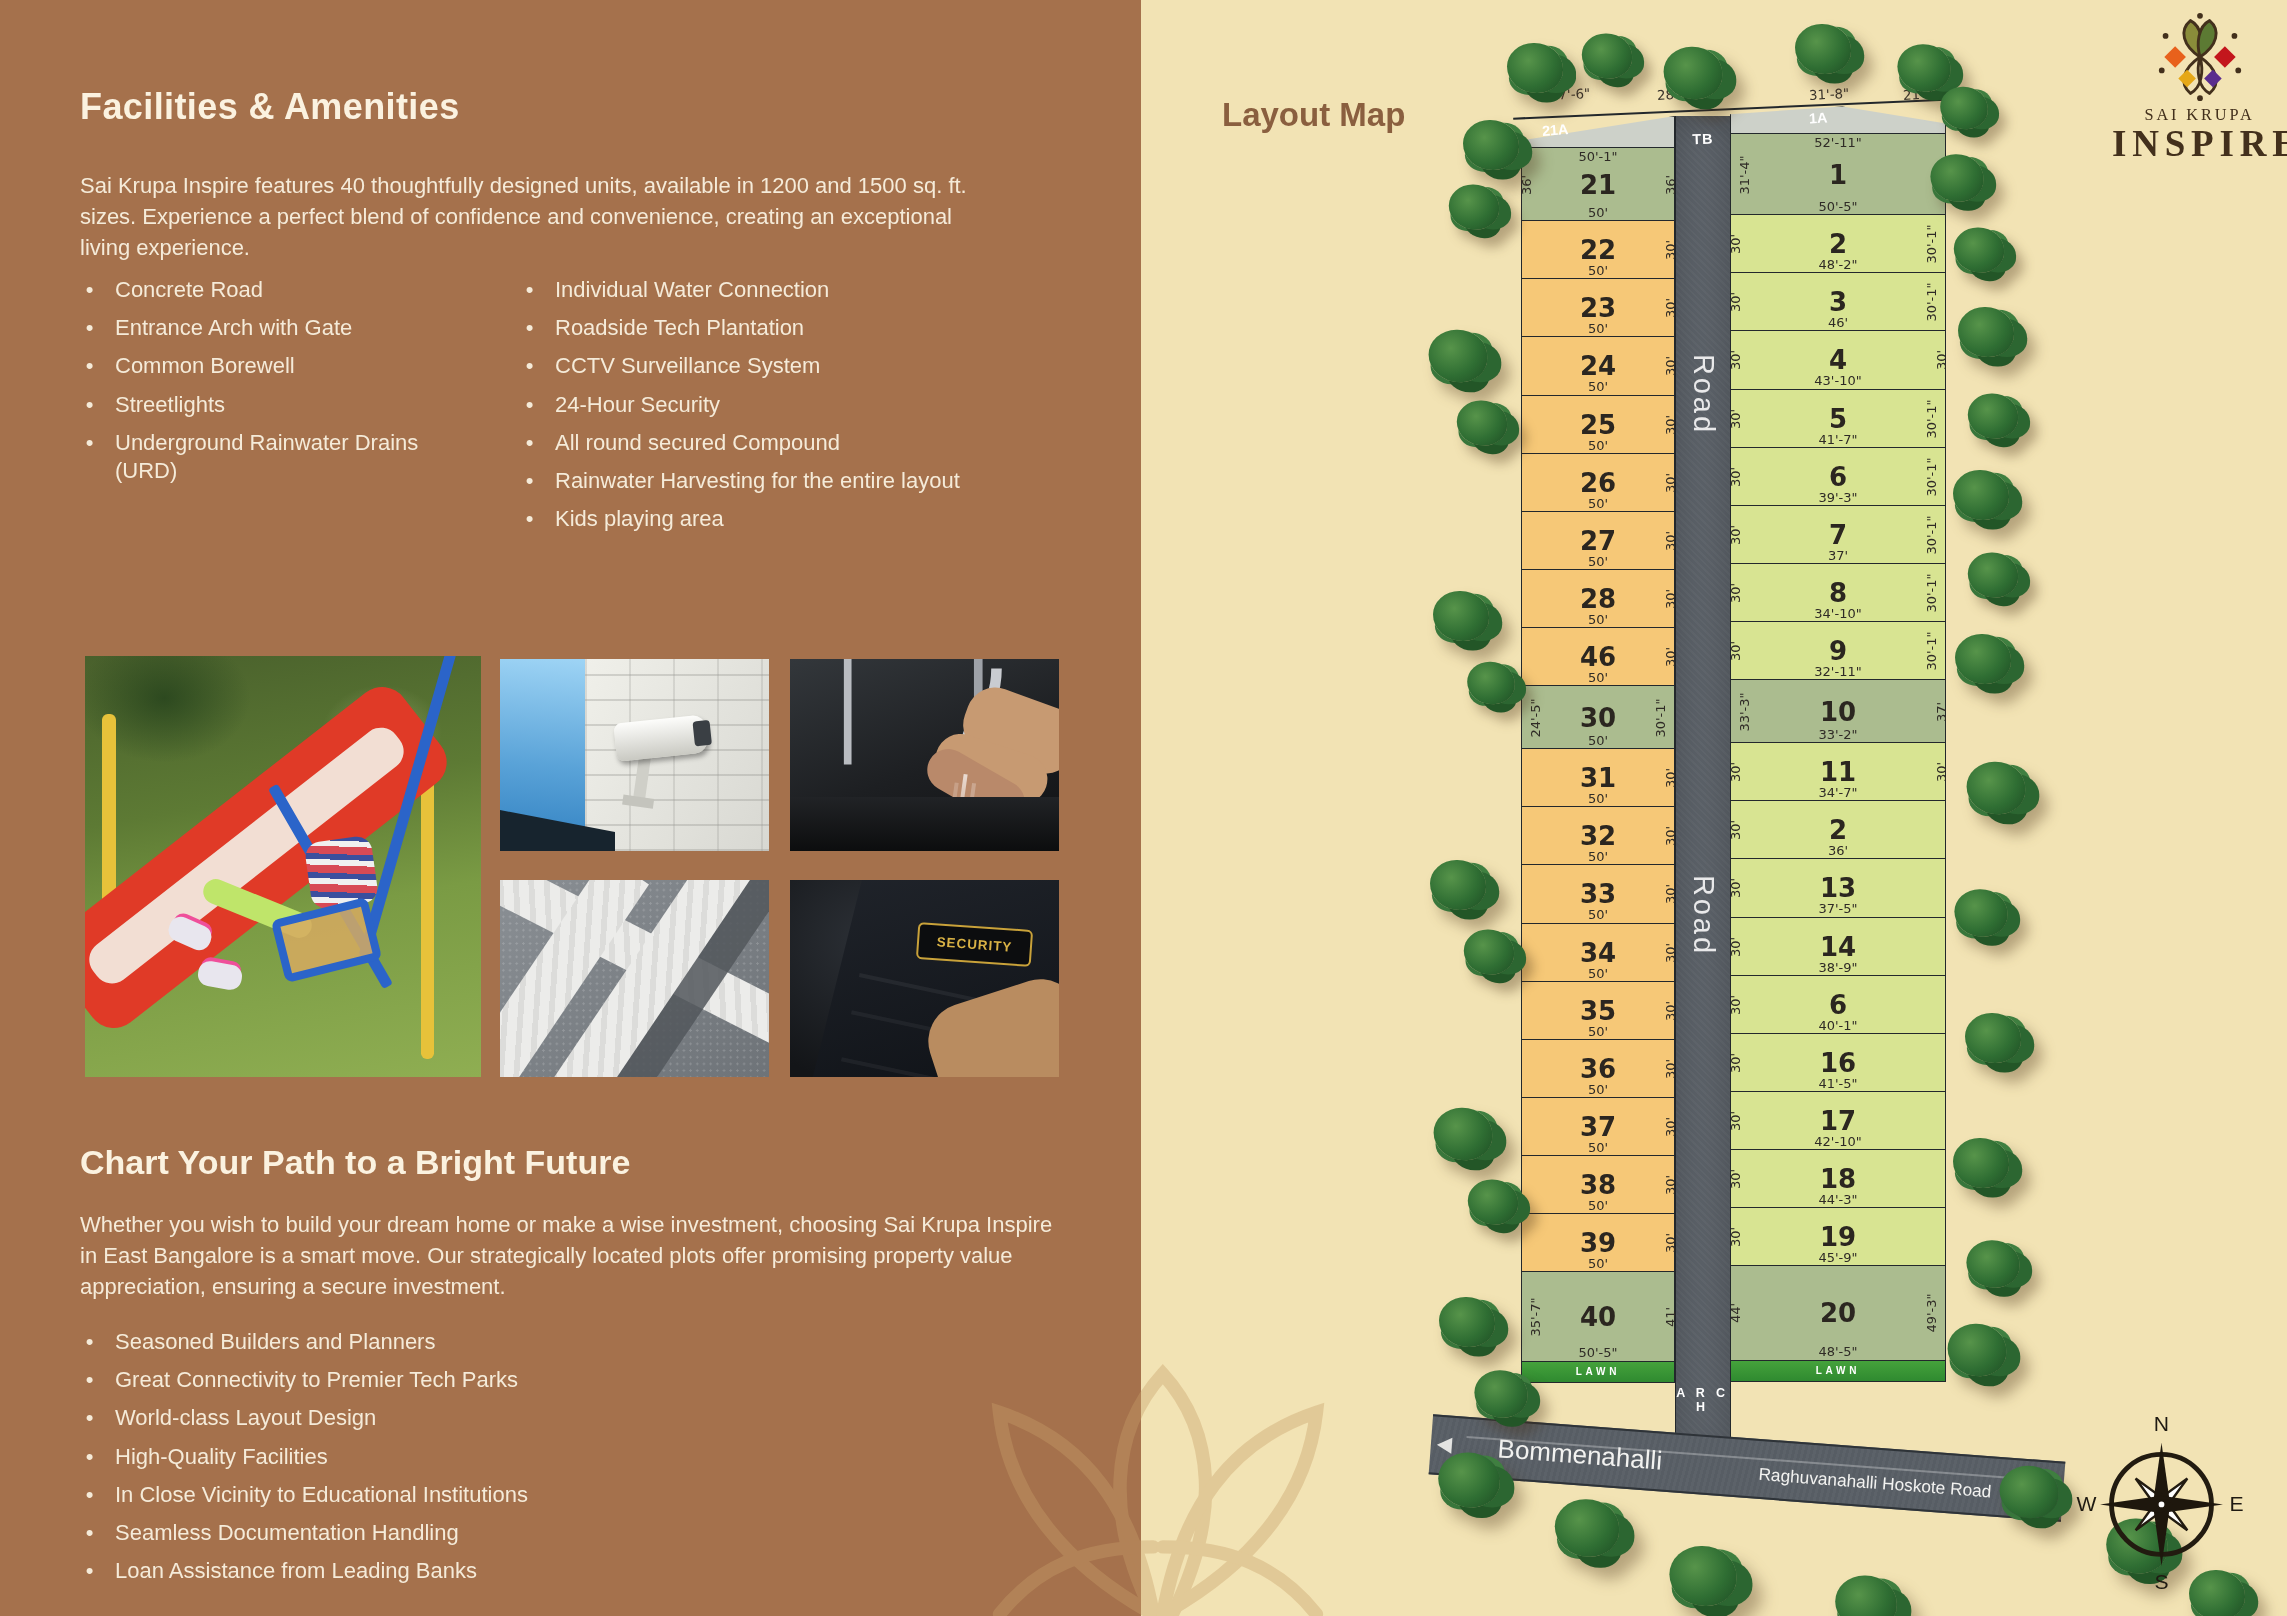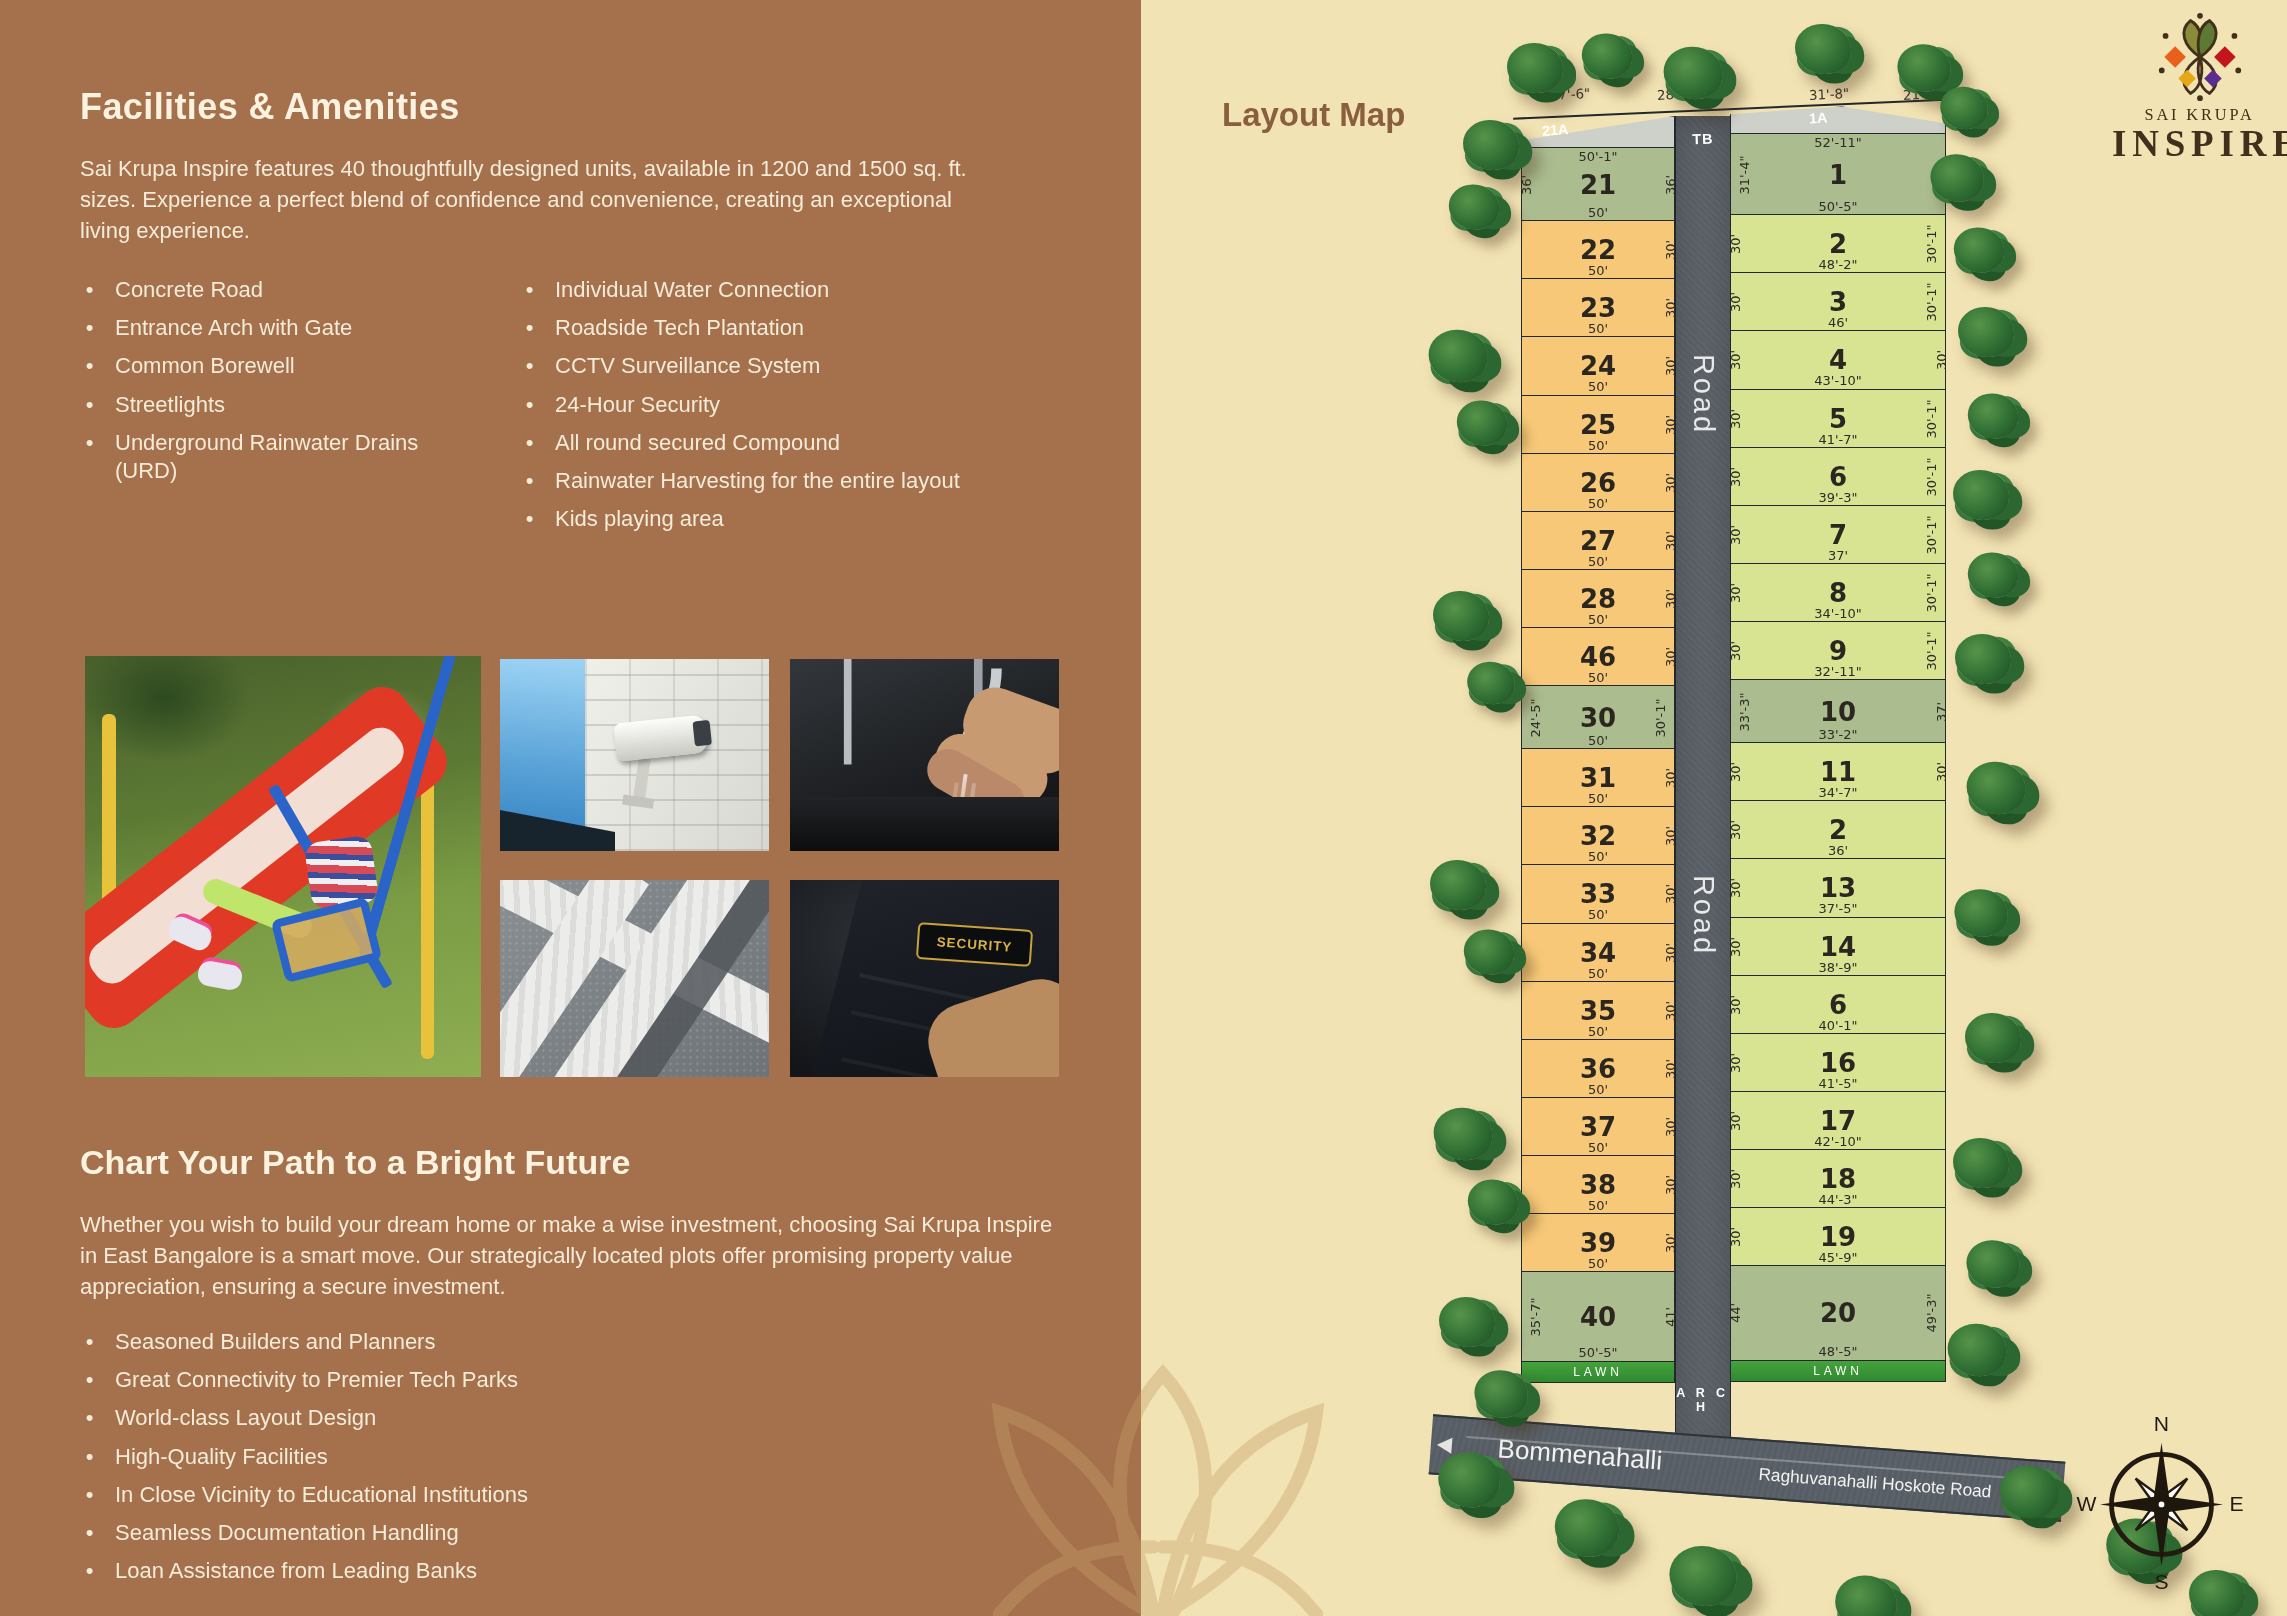--- a/index.html
+++ b/index.html
@@ -6,21 +6,21 @@
   body{width:2287px;height:1617px;position:relative;overflow:hidden;
        font-family:"Liberation Sans",sans-serif;background:#F2E3B4}
 
   .panel-left{position:absolute;left:0;top:0;width:1141px;height:1617px;background:#A5714C;z-index:0}
   .panel-right{position:absolute;left:1141px;top:0;width:1146px;height:1617px;background:#F2E3B4;z-index:0}
 
   .watermark{position:absolute;left:865px;top:1230px;z-index:1;opacity:.38}
 
   
   .h1{position:absolute;left:80px;top:86px;font-size:36px;font-weight:bold;color:#FBF2E0;letter-spacing:0.4px;z-index:2}
-  .intro1{position:absolute;left:80px;top:153px;width:922px;font-size:22px;line-height:1.42;color:#F5EBD9;z-index:2}
+  .intro1{position:absolute;left:80px;top:170px;width:922px;font-size:22px;line-height:1.42;color:#F5EBD9;z-index:2}
   .cols{position:absolute;left:80px;top:276px;display:flex;gap:63px;z-index:2}
   .colA{width:377px}.colB{width:442px}
   ul.blist{list-style:none;margin:0;padding:0;font-size:22px;color:#F5EBD9;line-height:1.3}
   .blist li{position:relative;padding-left:35px;margin-bottom:9.6px}
   .blist li::before{content:"\2022";position:absolute;left:5.8px;top:0}
 
   .h2{position:absolute;left:80px;top:1143px;font-size:34px;font-weight:bold;color:#FBF2E0;z-index:2}
   .intro2{position:absolute;left:80px;top:1209px;width:975px;font-size:22px;line-height:1.42;color:#F5EBD9;z-index:2}
   .future-wrap{position:absolute;left:80px;top:1328px;width:865px;z-index:2}
 
@@ -101,21 +101,21 @@
   .plot{position:relative;border:1.9px solid #23282c;margin-top:-1.9px;display:flex;align-items:center;justify-content:center;box-sizing:border-box}
   .plot.orange{background:#F6C877}
   .plot.lime{background:#D8E492}
   .plot.sage{background:#ABBC8F}
   .plot .num{font-size:26px;font-weight:bold;color:#2b2620;font-family:"DejaVu Sans",sans-serif}
   .dim{position:absolute;font-size:13px;color:#2f2b26;white-space:nowrap;font-family:"DejaVu Sans",sans-serif}
   .dim.top{top:1px;left:0;right:0;text-align:center}
   .dim.bottom{bottom:1px;left:0;right:0;text-align:center}
   .dim.left{left:-5.8px;top:50%;transform:translateY(-50%) rotate(-90deg)}
   .dim.right{right:-5.8px;top:50%;transform:translateY(-50%) rotate(-90deg)}
-  .lawn{height:21px;background:linear-gradient(#46a33c,#2f8a30);border:1.9px solid #23282c;margin-top:-1.9px;display:flex;align-items:center;justify-content:center;color:#fff;font-size:12px;font-weight:normal;letter-spacing:3.8px}
+  .lawn{height:21px;background:linear-gradient(#46a33c,#2f8a30);border:1.9px solid #23282c;margin-top:-1.9px;display:flex;align-items:center;justify-content:center;color:#fff;font-size:10px;font-weight:bold;letter-spacing:3.8px}
 
   #road{position:absolute;left:154px;top:25px;width:56px;height:1343px;background:
      repeating-linear-gradient(45deg,rgba(255,255,255,.03) 0 1.9px,transparent 1.9px 4.8px),#5D636A;
      border-left:1.9px solid #23282c;border-right:1.9px solid #23282c;box-sizing:border-box;box-shadow:inset 0 0 38px rgba(0,0,0,.25)}
   .road-word{position:absolute;left:50%;transform:translateX(-50%);writing-mode:vertical-rl;color:#e9e9ea;font-size:29px;letter-spacing:2.9px}
   #tb{position:absolute;left:0;right:0;top:15.4px;text-align:center;color:#fff;font-size:14.4px;font-weight:bold;letter-spacing:1px;transform:rotate(-2deg)}
   #arch{position:absolute;left:146px;width:71px;top:1295px;text-align:center;color:#fff;font-size:12.5px;font-weight:bold;letter-spacing:3.8px;z-index:3}
 
   .cap{position:absolute;background:#cdd1c9;border:1.9px solid #23282c;box-sizing:border-box}
   #cap-left{left:0;top:25px;width:154px;height:35px;clip-path:polygon(0 70%,100% 0,100% 100%,0 100%)}

